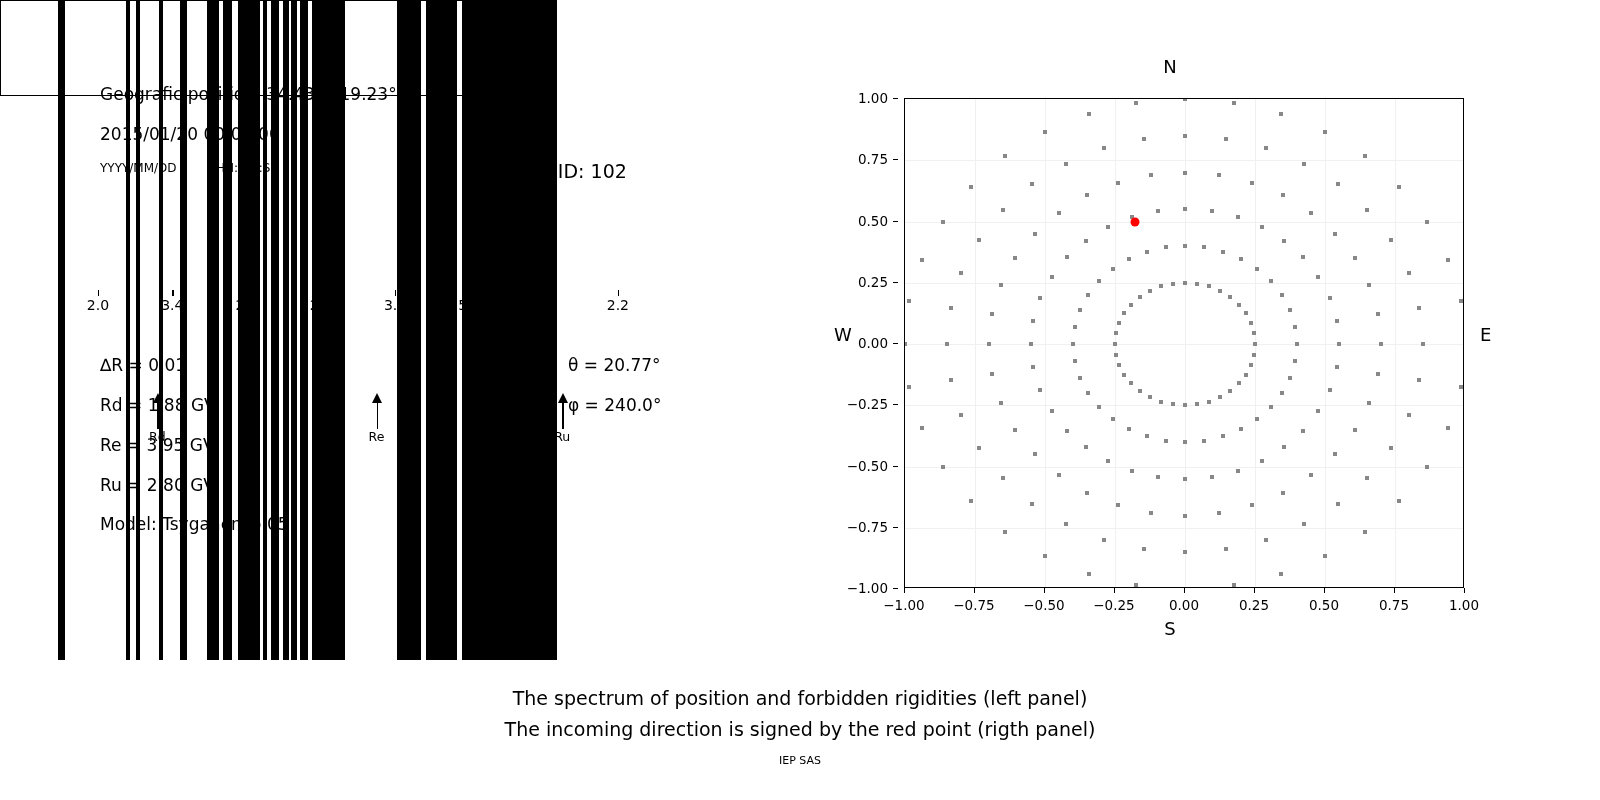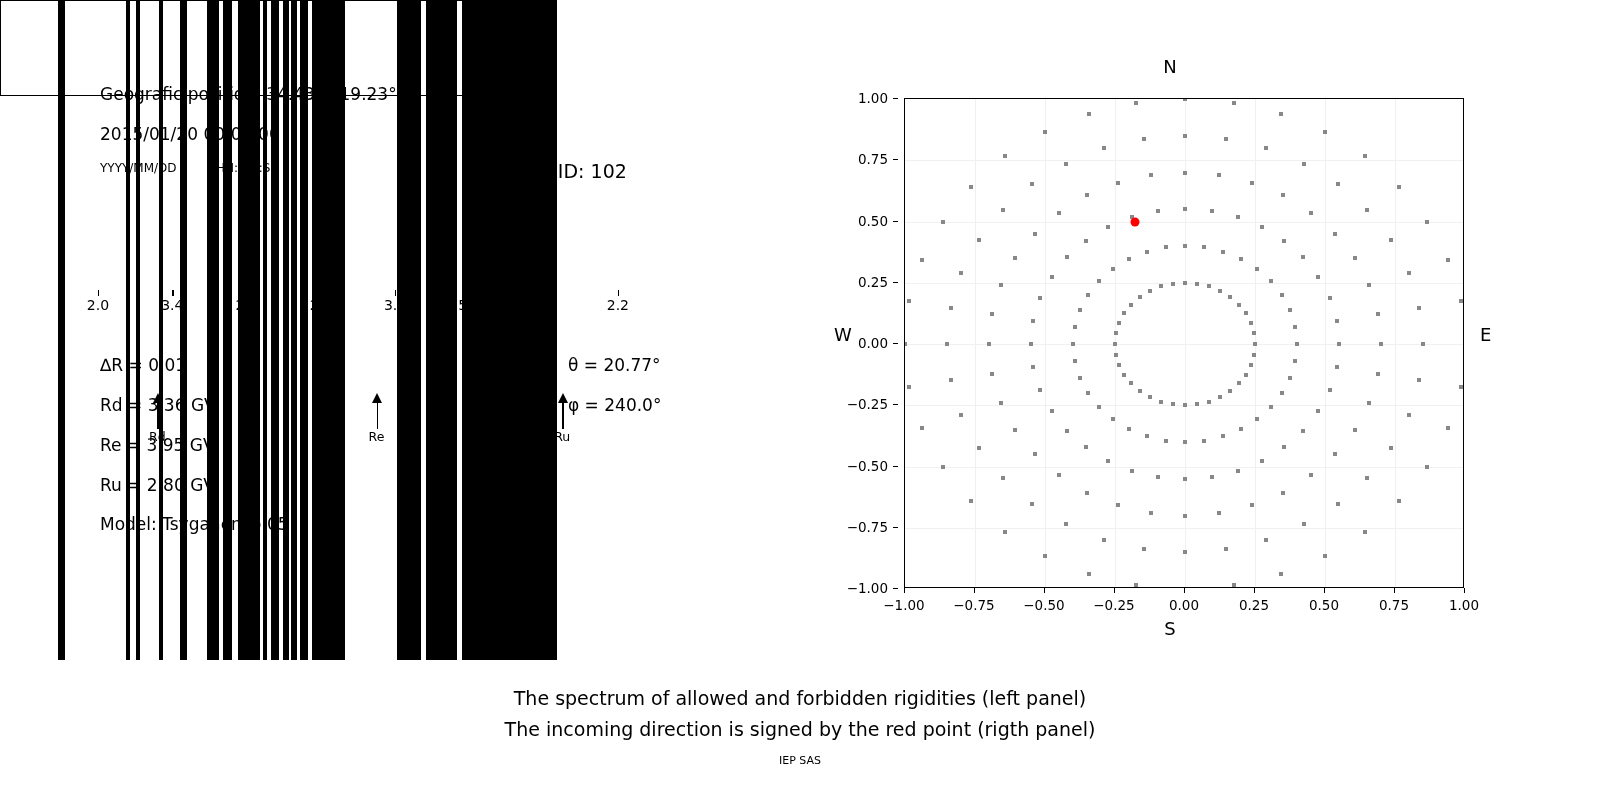--- a/index.html
+++ b/index.html
@@ -113,21 +113,21 @@
         <div class="arrow-lbl">Re</div>
       </div>
       <div class="arrow-wrap" style="left: 562.167px;">
         <div class="arrow-head"></div>
         <div class="arrow-shaft"></div>
         <div class="arrow-lbl">Ru</div>
       </div>
     </div>
 
   <div class="param" style="left:100px;top:355px;">∆R = 0.01</div>
-  <div class="param" style="left:100px;top:395px;">Rd = 3.36 GV</div>
+  <div class="param" style="left:100px;top:395px;">Rd = 1.88 GV</div>
   <div class="param" style="left:100px;top:435px;">Re = 3.95 GV</div>
   <div class="param" style="left:100px;top:475px;">Ru = 2.80 GV</div>
   <div class="param" style="left:100px;top:514px;">Model: Tsyganenko 05</div>
   <div class="param" style="left:568px;top:355px;">θ = 20.77°</div>
   <div class="param" style="left:568px;top:395px;">φ = 240.0°</div>
 </div>
 
 <div class="abs" id="polar-panel">
   <div class="compass" style="left:350px;top:16px;transform:translateX(-50%);">N</div>
   <div class="compass" style="left:350px;top:578px;transform:translateX(-50%);">S</div>
@@ -402,15 +402,15 @@
       <div class="xlbl" style="left: 350px; top: 9px;">0.25</div>
       <div class="ax-tick xt" style="left: 420px;"></div>
       <div class="xlbl" style="left: 420px; top: 9px;">0.50</div>
       <div class="ax-tick xt" style="left: 490px;"></div>
       <div class="xlbl" style="left: 490px; top: 9px;">0.75</div>
       <div class="ax-tick xt" style="left: 560px;"></div>
       <div class="xlbl" style="left: 560px; top: 9px;">1.00</div>
     </div>
 </div>
 
-<div class="cap" id="caption-line1">The spectrum of allowed and forbidden rigidities (left panel)</div>
+<div class="cap" id="caption-line1">The spectrum of position and forbidden rigidities (left panel)</div>
 <div class="cap" id="caption-line2">The incoming direction is signed by the red point (rigth panel)</div>
 <div class="cap" id="footer-credit">IEP SAS</div>
 
 </body></html>

